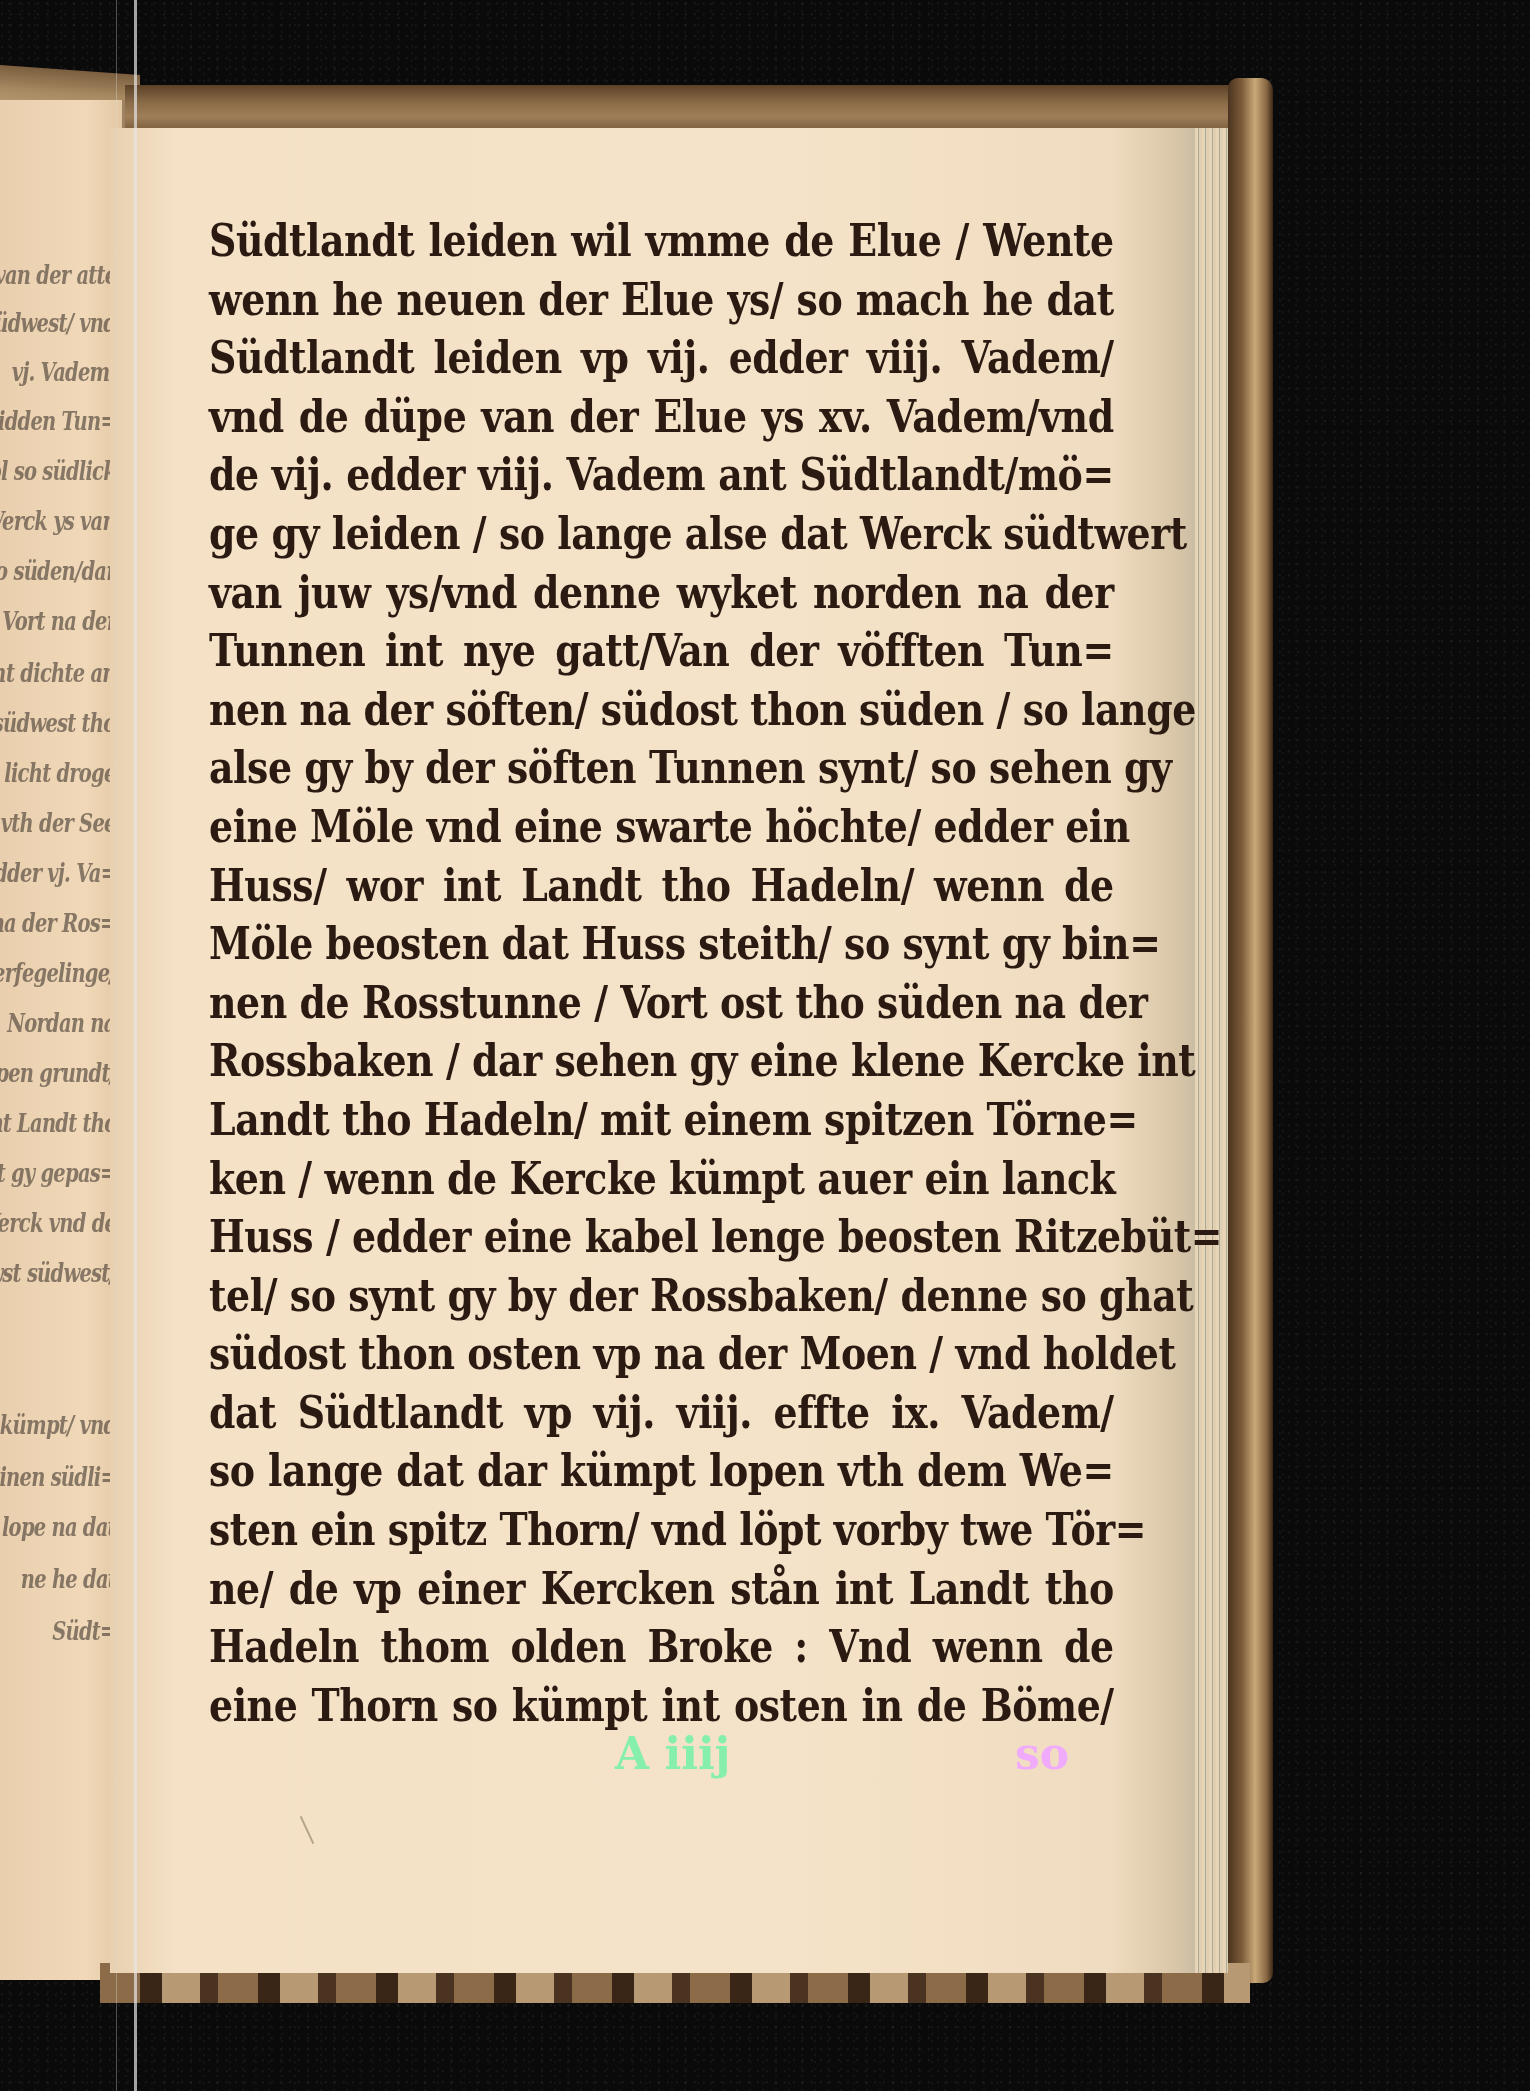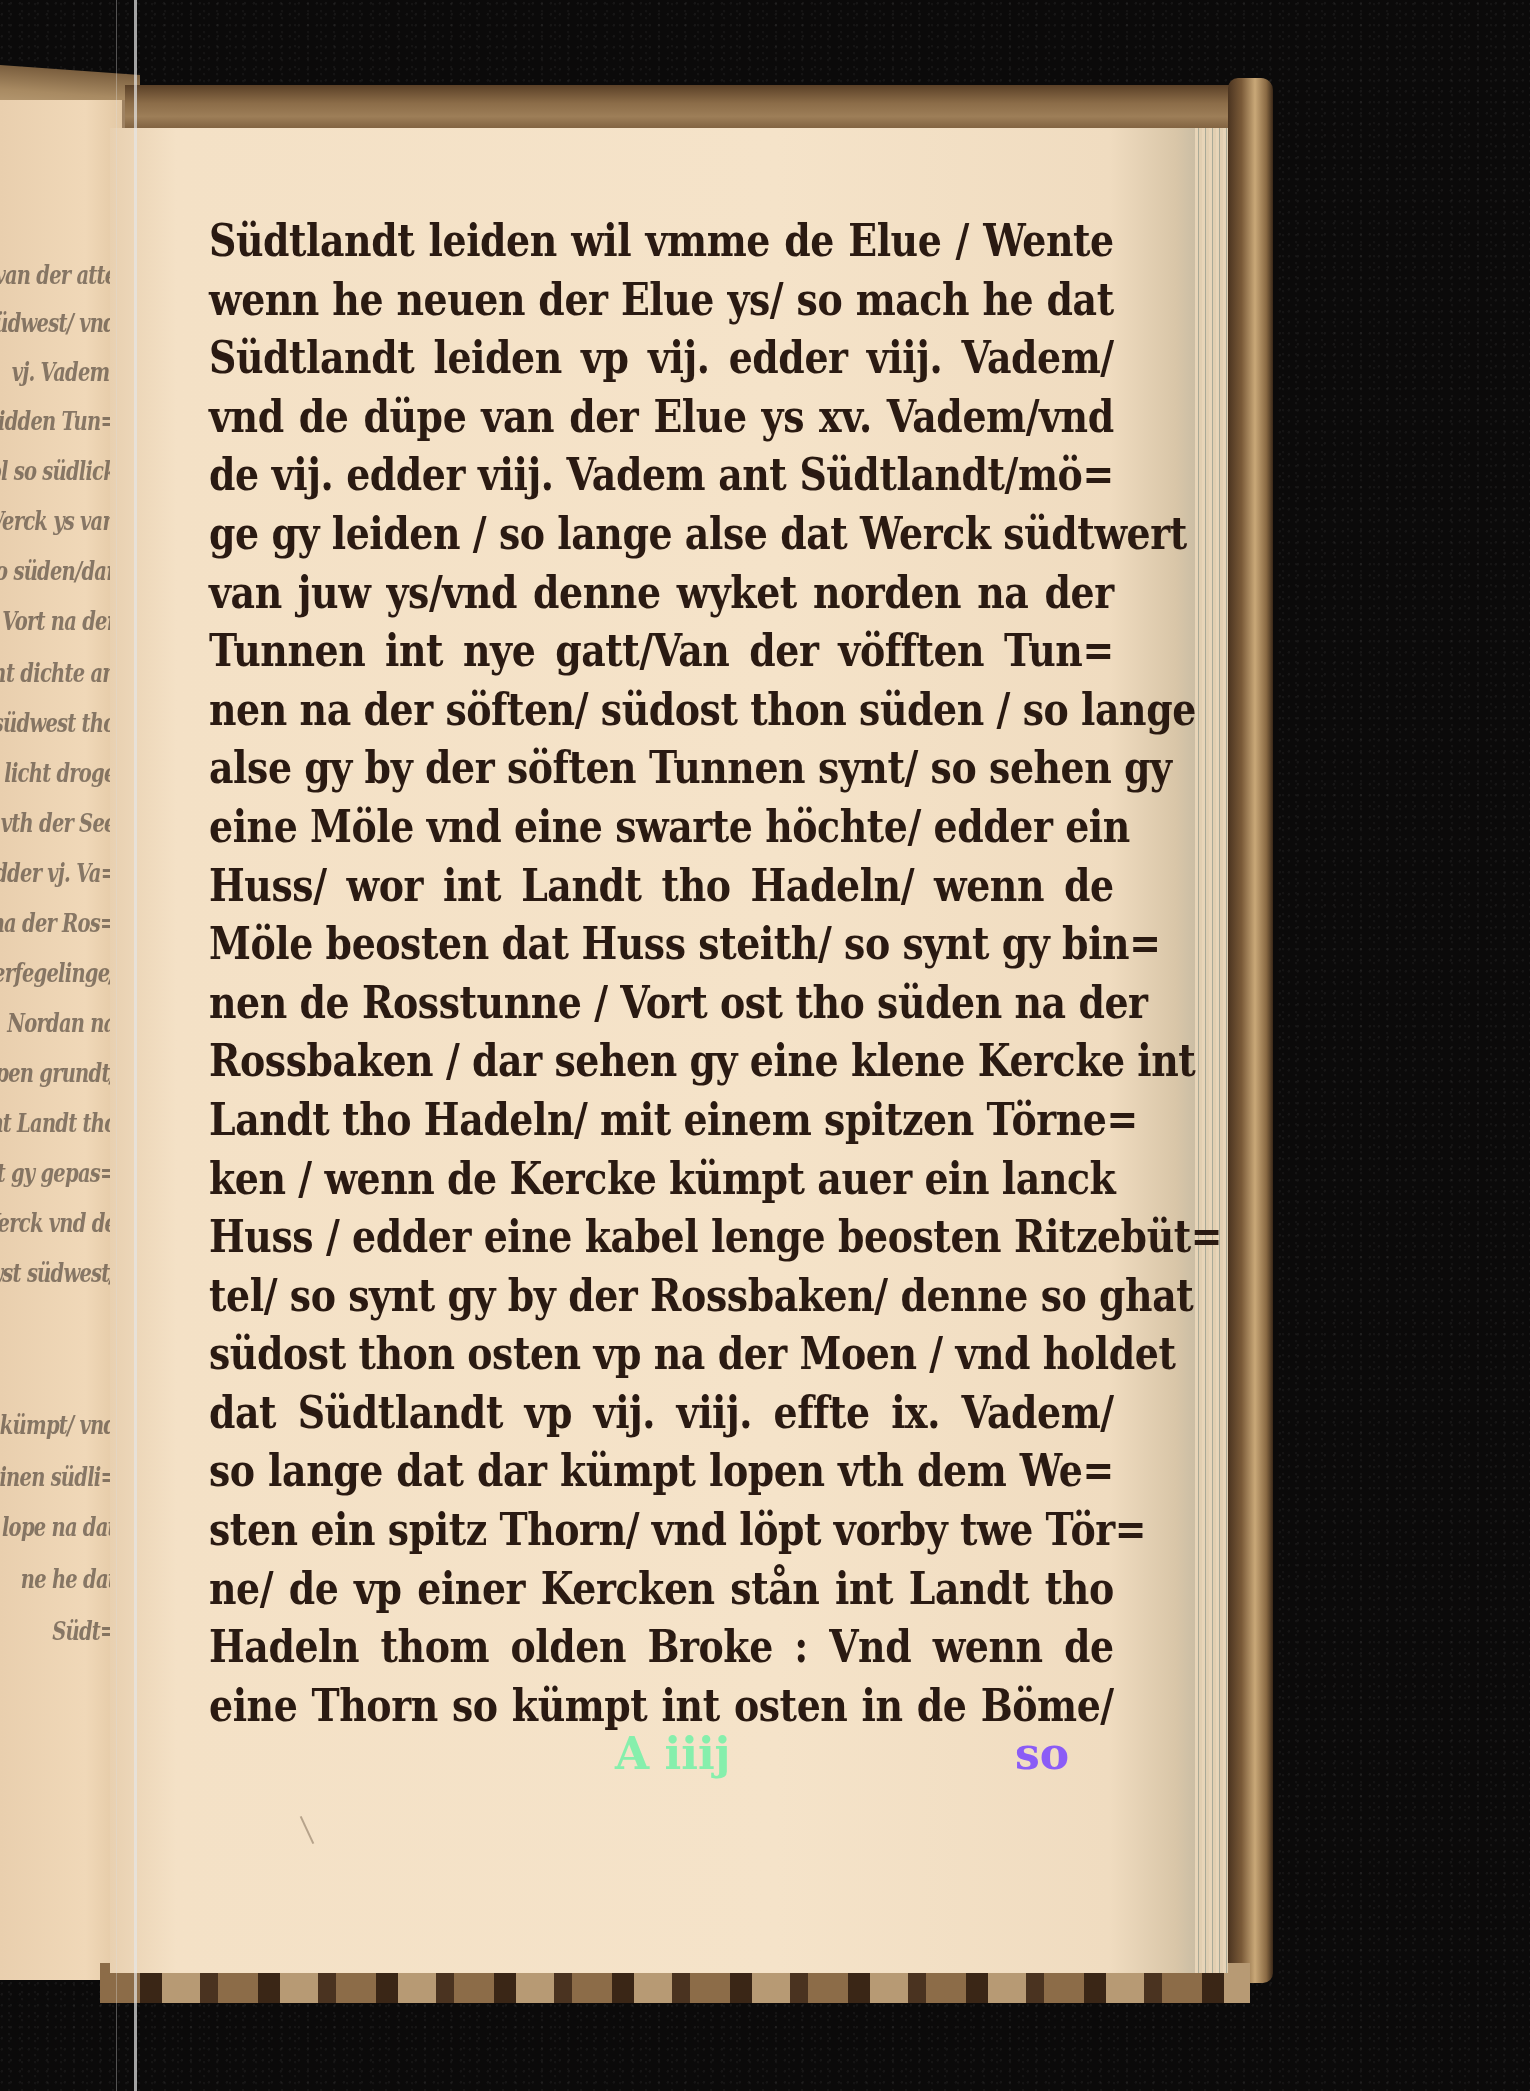--- a/index.html
+++ b/index.html
@@ -61,21 +61,21 @@
     color: #2a1a12; white-space: nowrap; text-align: justify; text-align-last: justify;
     letter-spacing: -0.5px; font-family: "DejaVu Serif", serif;
     transform: scaleX(0.86); transform-origin: left; width: 1052px;
   }
   .footer-sig {
     position: absolute; left: 615px; top: 1728px; font-size: 44px; font-weight: bold;
     color: #86efac; font-family: "DejaVu Serif", serif;
   }
   .footer-catch {
     position: absolute; left: 1015px; top: 1728px; font-size: 44px; font-weight: bold;
-    color: #8b5cf6; font-family: "DejaVu Serif", serif;
+    color: #f0abfc; font-family: "DejaVu Serif", serif;
   }
   .pencil-mark {
     position: absolute; left: 306px; top: 1815px; width: 2px; height: 30px;
     background: rgba(90,70,50,0.4); transform: rotate(-25deg);
   }
 </style>
 </head>
 <body>
 
 <div class="left-cover-top"></div>

